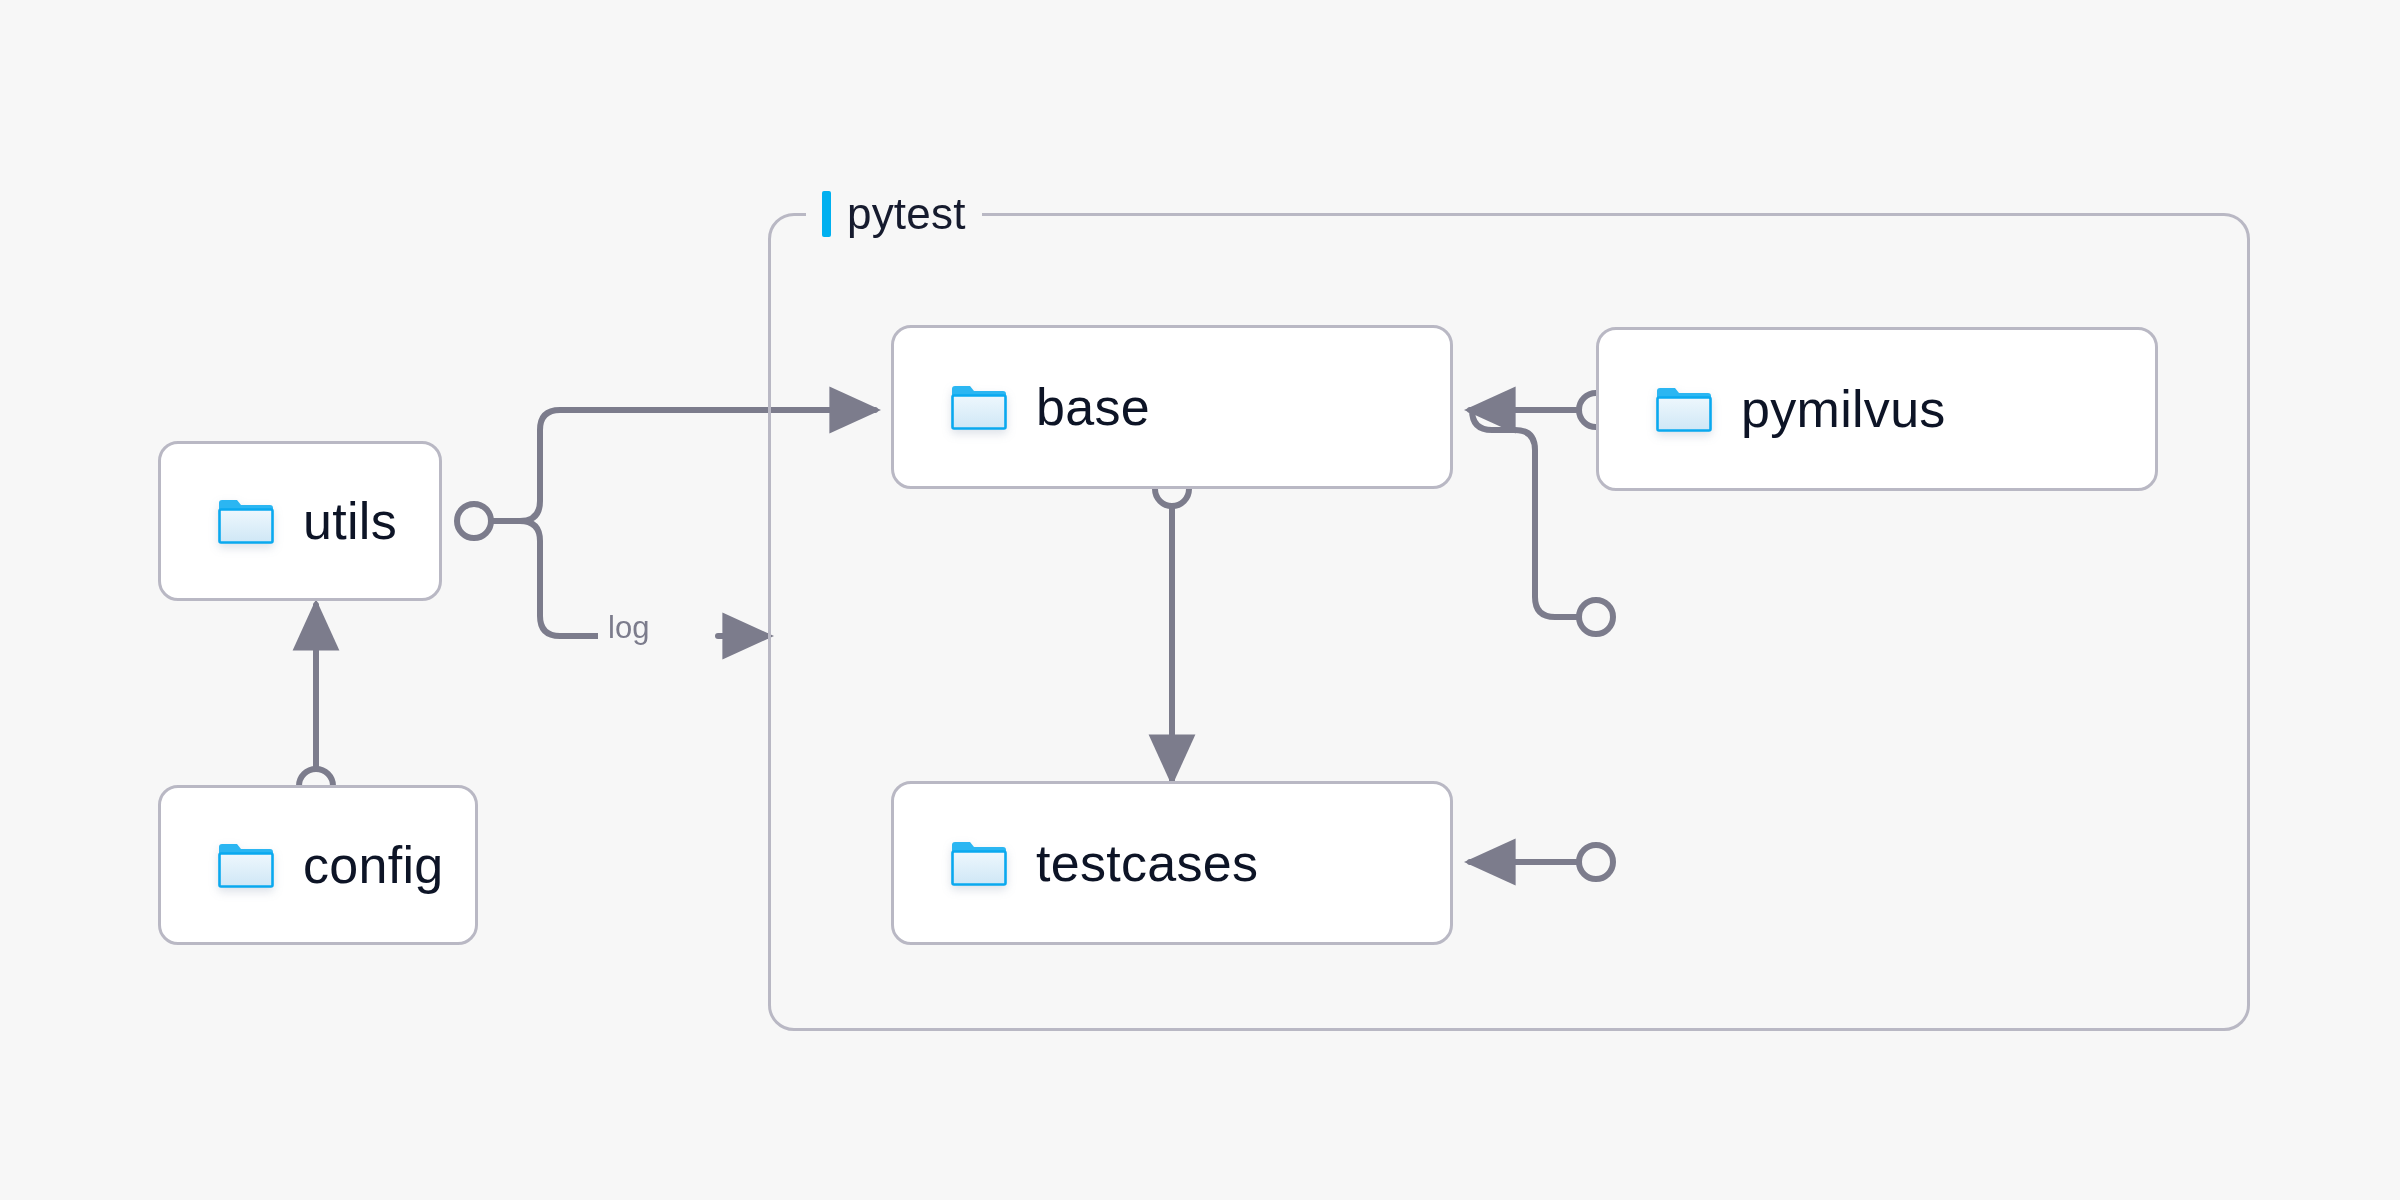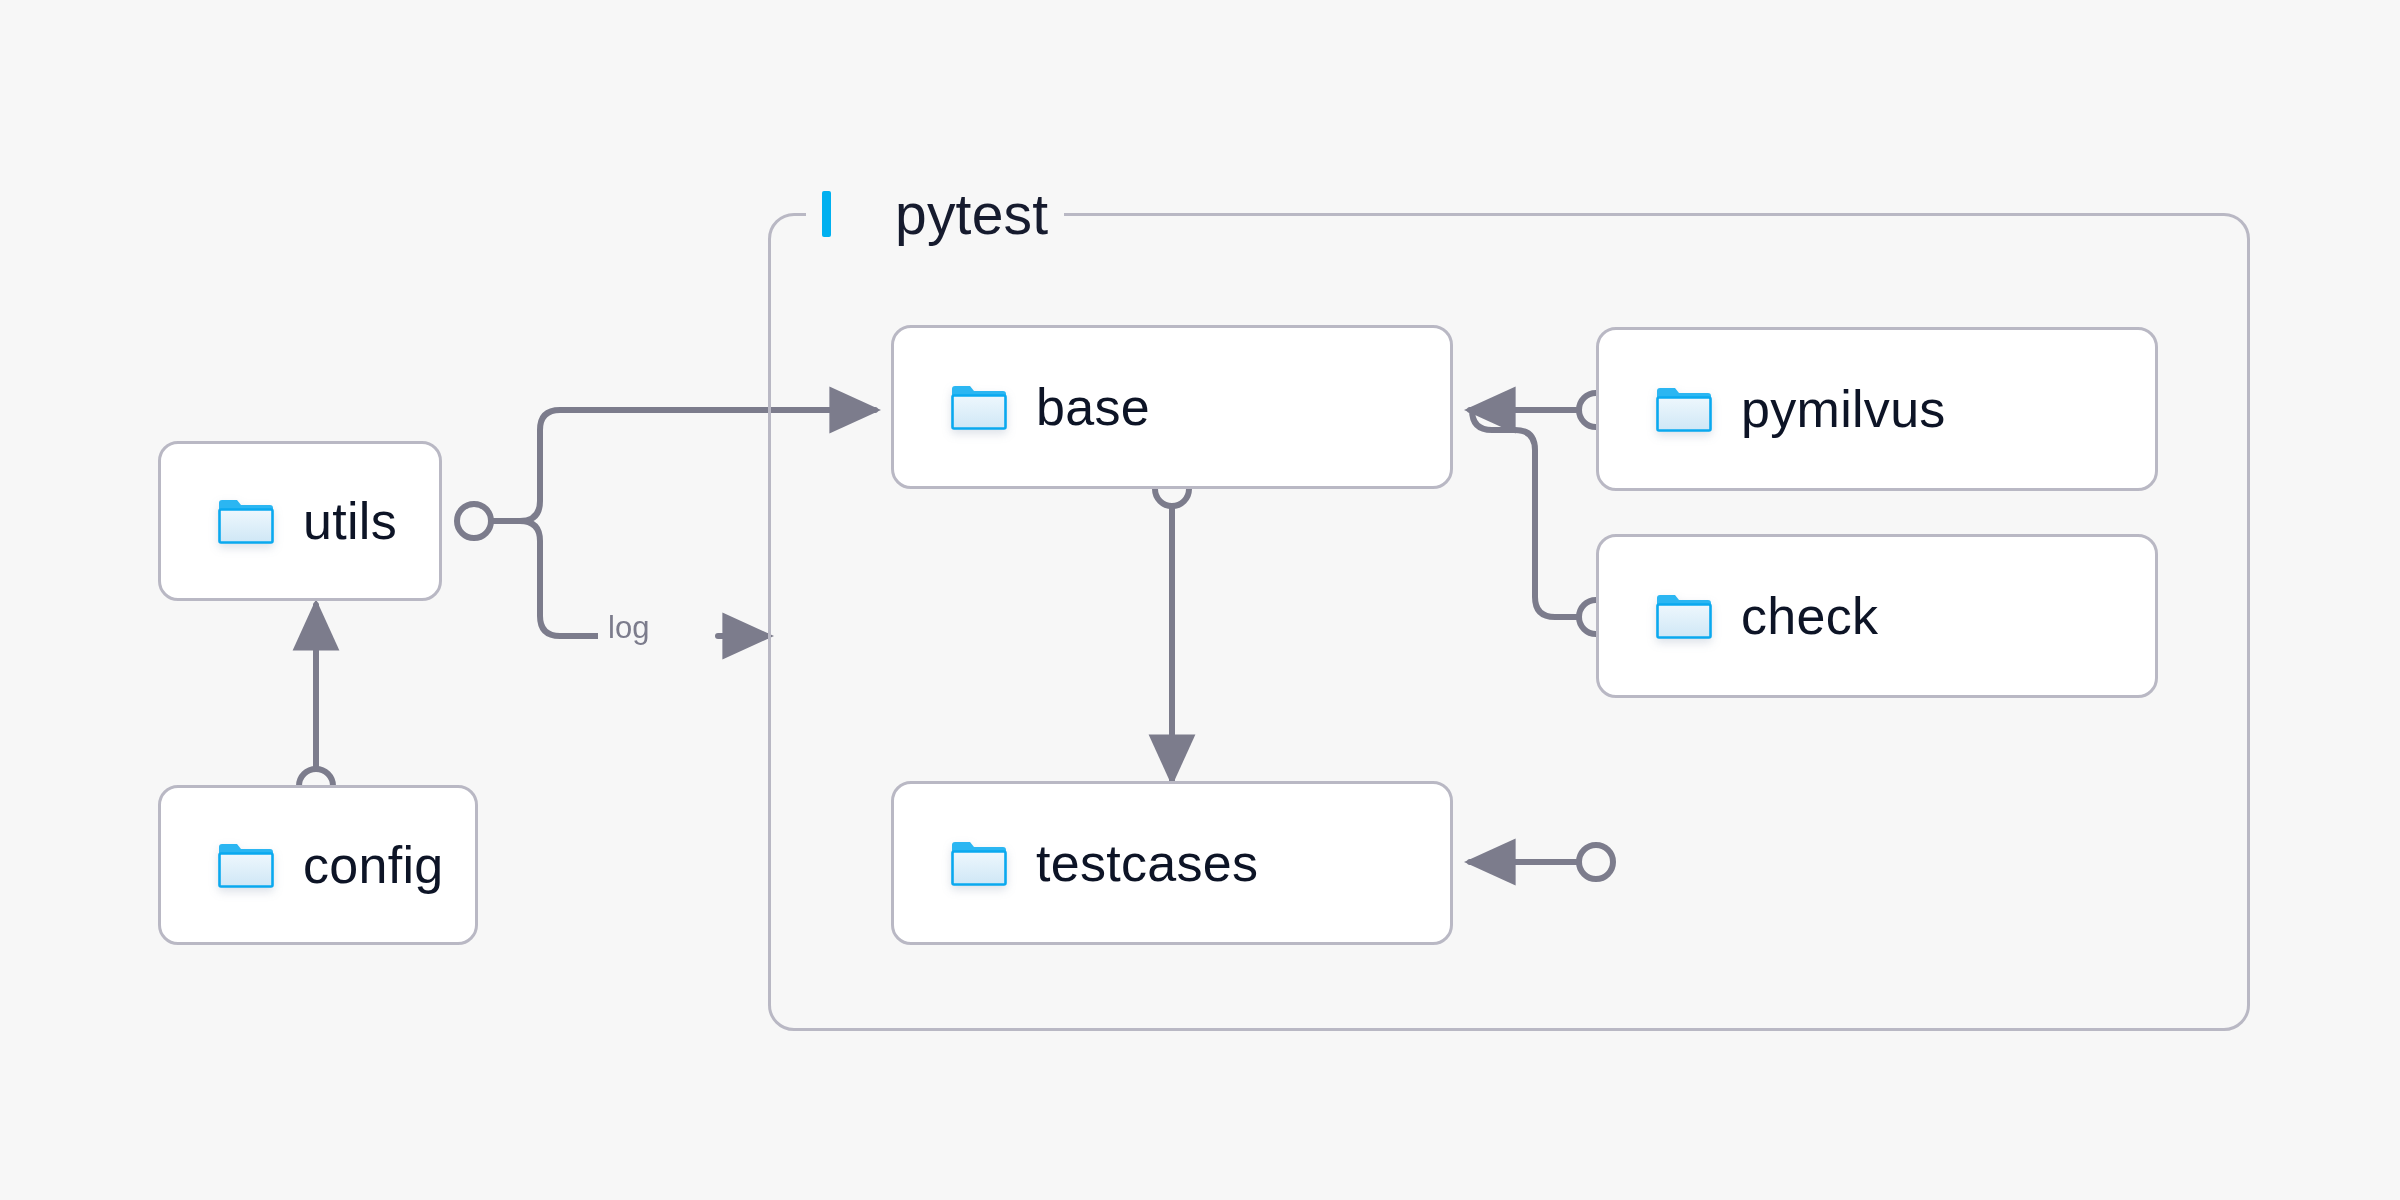--- a/index.html
+++ b/index.html
@@ -42,24 +42,23 @@
     height: 56px;
     white-space: nowrap;
   }
   .group-label-bar {
     width: 9px;
     height: 46px;
     border-radius: 2px;
     background: #00b0f0;
   }
   .group-label-text {
-    font-size: 57px;
+    font-size: 44px;
     color: #161b2e;
     letter-spacing: 0.2px;
-    margin-left: 48px;
   }
 
   
   .node {
     position: absolute;
     box-sizing: border-box;
     background: #ffffff;
     border: 3px solid #b9b8c4;
     border-radius: 20px;
     display: flex;
@@ -179,24 +178,17 @@
   </div>
 
   <div class="node" style="left:1596px; top:327px; width:562px; height:164px;">
     <svg class="folder-icon" viewBox="0 0 58 48">
       <path d="M2 10 L2 6 Q2 3 5 3 L20 3 L24 8 L53 8 Q56 8 56 11 L56 14 L2 14 Z" fill="#2bb6f2"></path>
       <rect x="2.5" y="12.5" width="53" height="33" rx="1.5" fill="url(#folderBody)" stroke="#0aa9ef" stroke-width="2.6"></rect>
     </svg>
     <span class="node-label">pymilvus</span>
   </div>
 
-  <div class="node" style="left:1596px; top:534px; width:562px; height:164px;">
-    <svg class="folder-icon" viewBox="0 0 58 48">
-      <path d="M2 10 L2 6 Q2 3 5 3 L20 3 L24 8 L53 8 Q56 8 56 11 L56 14 L2 14 Z" fill="#2bb6f2"></path>
-      <rect x="2.5" y="12.5" width="53" height="33" rx="1.5" fill="url(#folderBody)" stroke="#0aa9ef" stroke-width="2.6"></rect>
-    </svg>
-    <span class="node-label">check</span>
-  </div>
 
 
   <div class="edge-label" style="left:598px; top:612px;">log</div>
 
 </div>
 
 </body></html>

